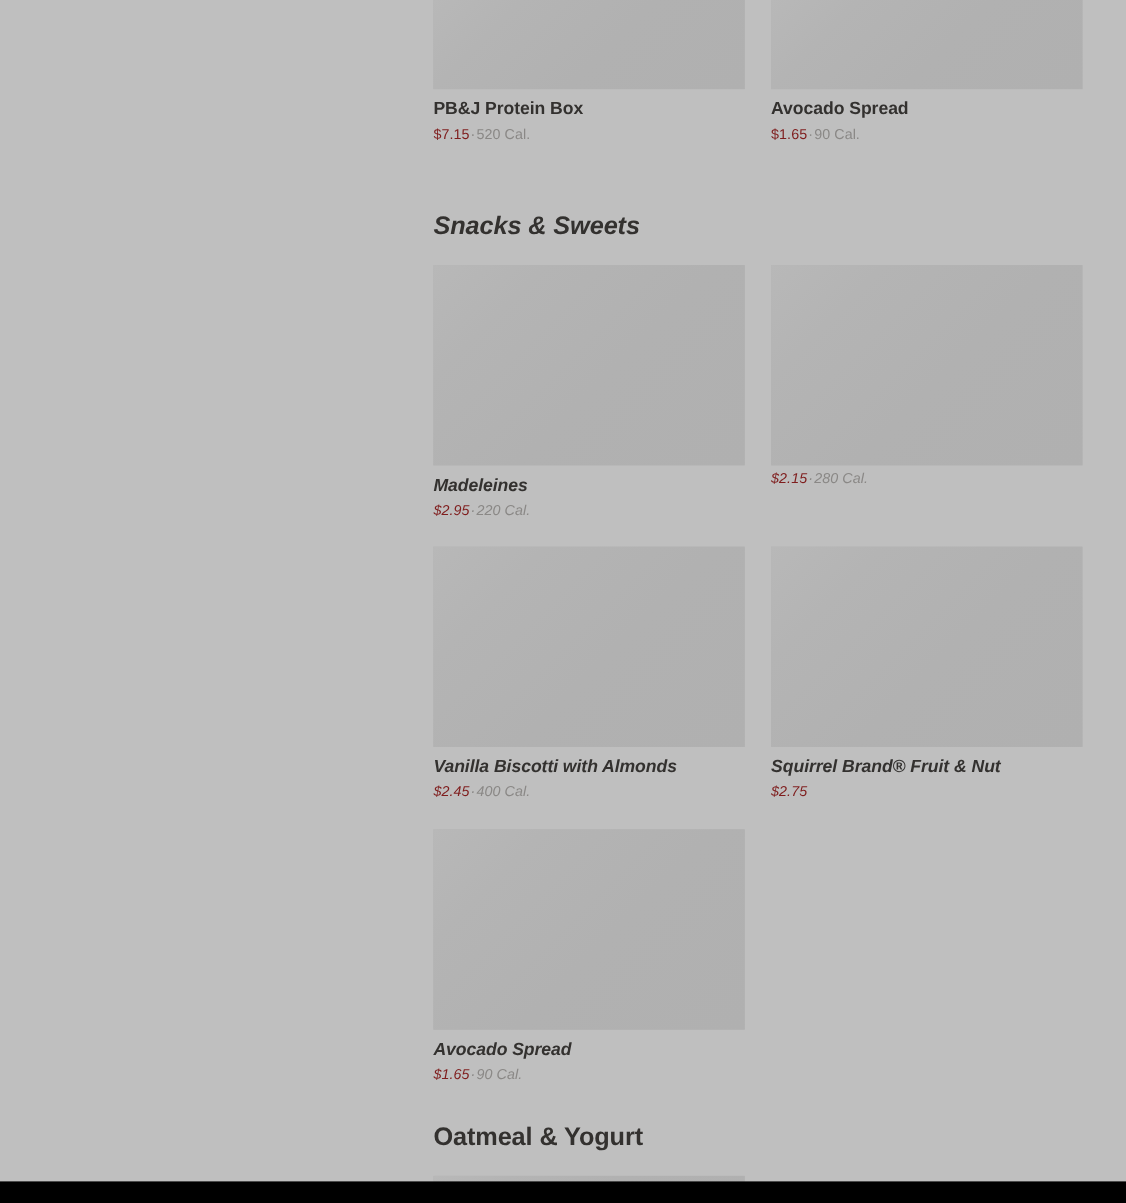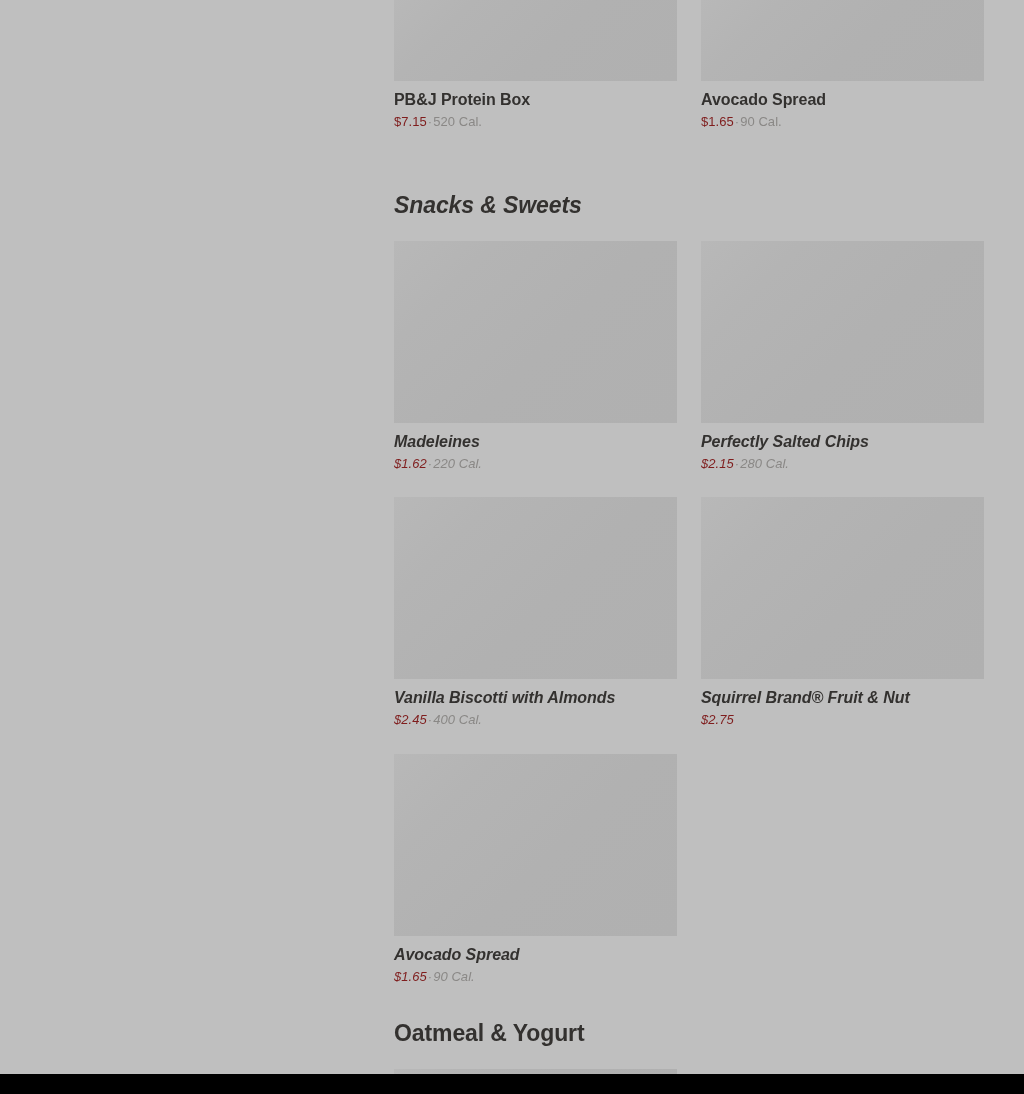--- a/index.html
+++ b/index.html
@@ -148,27 +148,26 @@
 
       <div class="section" style="margin-top:38px;font-style:italic;">
         <h2 class="section-heading">Snacks &amp; Sweets</h2>
 
         <div class="item-grid" style="margin-top:24px;">
 
           <div class="menu-item">
             <div class="item-thumb"></div>
             <div class="item-title">Madeleines</div>
             <div class="item-meta">
-              <span class="price">$1.62</span><span class="sep">·</span><span class="cal">220 Cal.</span>
-            </div>
-          </div>
-
-          <div class="menu-item">
-            <div class="item-thumb"></div>
-            <div class="item-title">Perfectly Salted Chips</div>
+              <span class="price">$2.95</span><span class="sep">·</span><span class="cal">220 Cal.</span>
+            </div>
+          </div>
+
+          <div class="menu-item">
+            <div class="item-thumb"></div>
             <div class="item-meta">
               <span class="price">$2.15</span><span class="sep">·</span><span class="cal">280 Cal.</span>
             </div>
           </div>
 
           <div class="menu-item">
             <div class="item-thumb"></div>
             <div class="item-title">Vanilla Biscotti with Almonds</div>
             <div class="item-meta">
               <span class="price">$2.45</span><span class="sep">·</span><span class="cal">400 Cal.</span>

